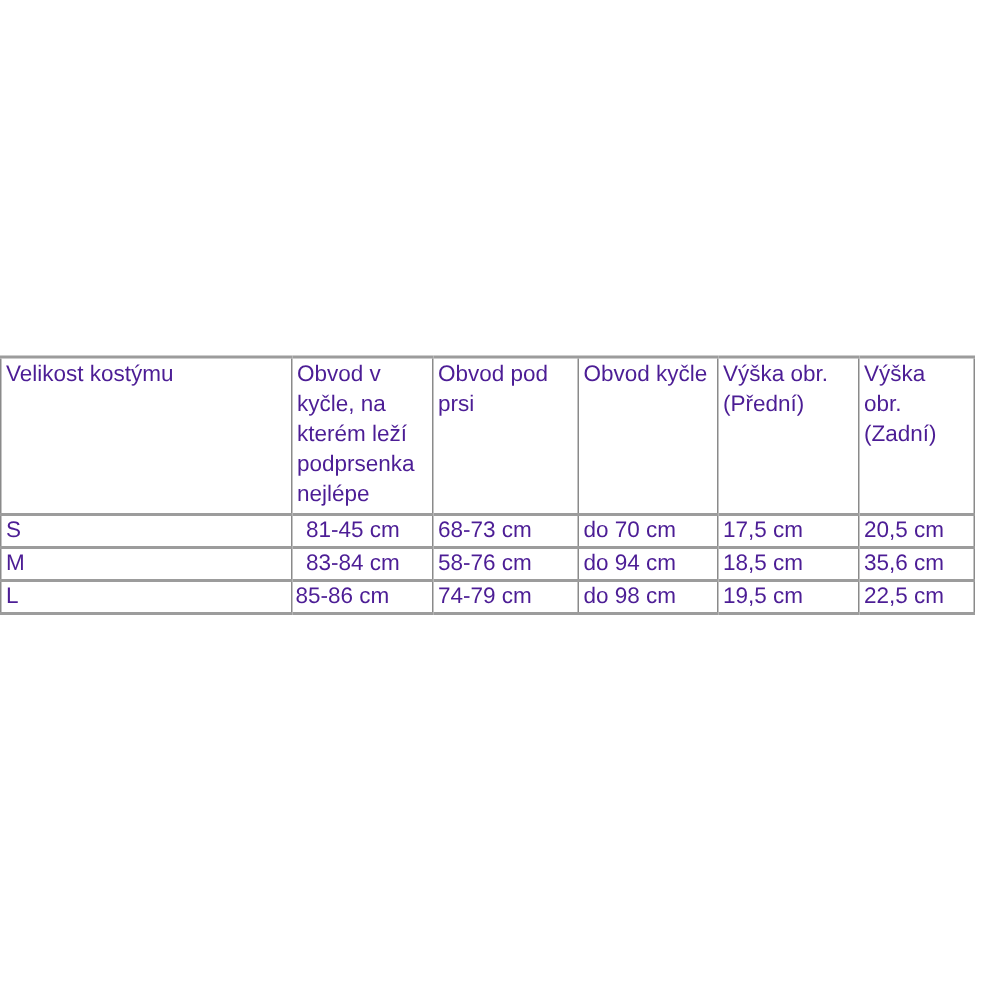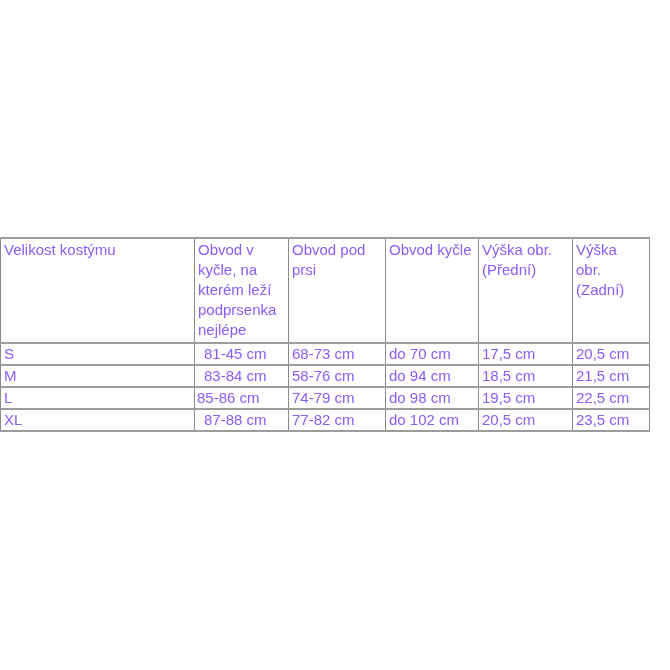--- a/index.html
+++ b/index.html
@@ -19,21 +19,21 @@
   table.size-table {
     position: absolute;
     left: 0;
     top: 237px;
     width: 649px;
     border-collapse: collapse;
     table-layout: fixed;
     font-family: "Liberation Sans", "DejaVu Sans", sans-serif;
     font-size: 15px;
     line-height: 20px;
-    color: #8b5cf6;
+    color: #4c1d95;
     background: #ffffff;
   }
   th, td {
     border-left: 1px solid #8a8a8a;
     border-right: 1px solid #8a8a8a;
     border-top: 2px solid #9c9c9c;
     border-bottom: 2px solid #9c9c9c;
     background: #ffffff;
     overflow: hidden;
   }
@@ -93,33 +93,25 @@
         <td>do 70 cm</td>
         <td>17,5 cm</td>
         <td>20,5 cm</td>
       </tr>
       <tr>
         <td>M</td>
         <td>83-84 cm</td>
         <td>58-76 cm</td>
         <td>do 94 cm</td>
         <td>18,5 cm</td>
-        <td>21,5 cm</td>
+        <td>35,6 cm</td>
       </tr>
       <tr class="flush-col2">
         <td>L</td>
         <td>85-86 cm</td>
         <td>74-79 cm</td>
         <td>do 98 cm</td>
         <td>19,5 cm</td>
         <td>22,5 cm</td>
       </tr>
-      <tr>
-        <td>XL</td>
-        <td>87-88 cm</td>
-        <td>77-82 cm</td>
-        <td>do 102 cm</td>
-        <td>20,5 cm</td>
-        <td>23,5 cm</td>
-      </tr>
     </tbody>
   </table>
 </div>
 
 </body></html>

